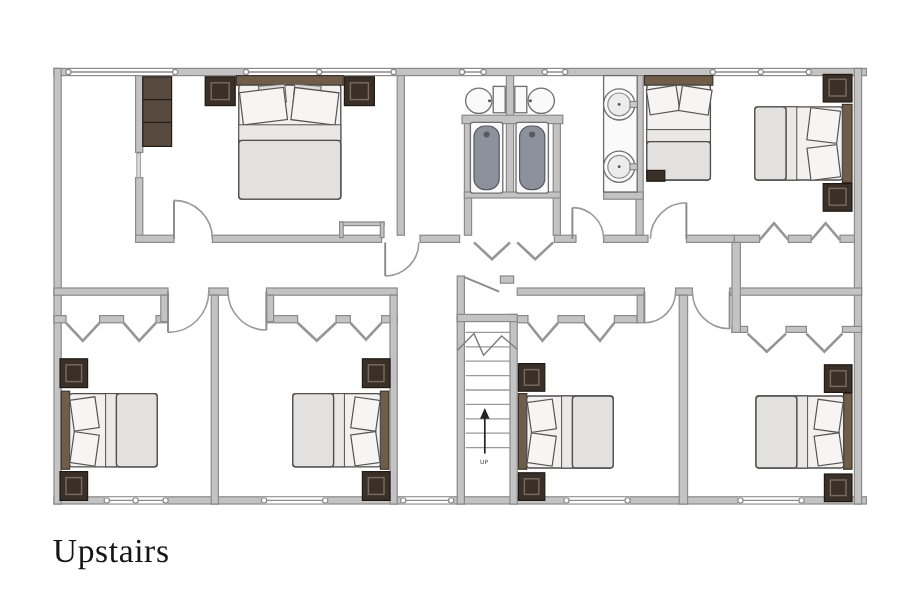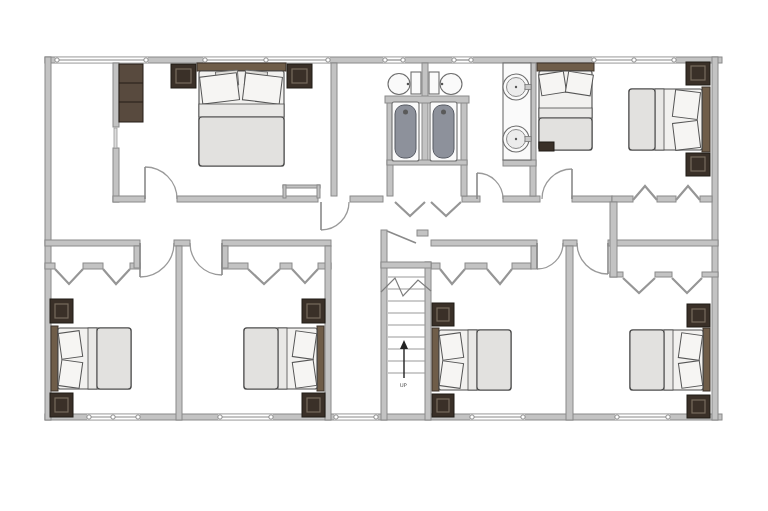--- a/index.html
+++ b/index.html
@@ -402,13 +402,14 @@
     <rect class="band" x="664" y="330" width="9" height="60"></rect>
     <rect class="blanket" x="630" y="330" width="34" height="60" rx="3"></rect>
   </g>
   <g>
     <rect class="dark" x="687" y="395" width="23" height="23"></rect>
         <rect class="dark-inner" x="692" y="400" width="13" height="13"></rect>
   </g>
 
 </svg>
 
+<div class="plan-title">Upstairs</div>
 </div>
 
 </body></html>

